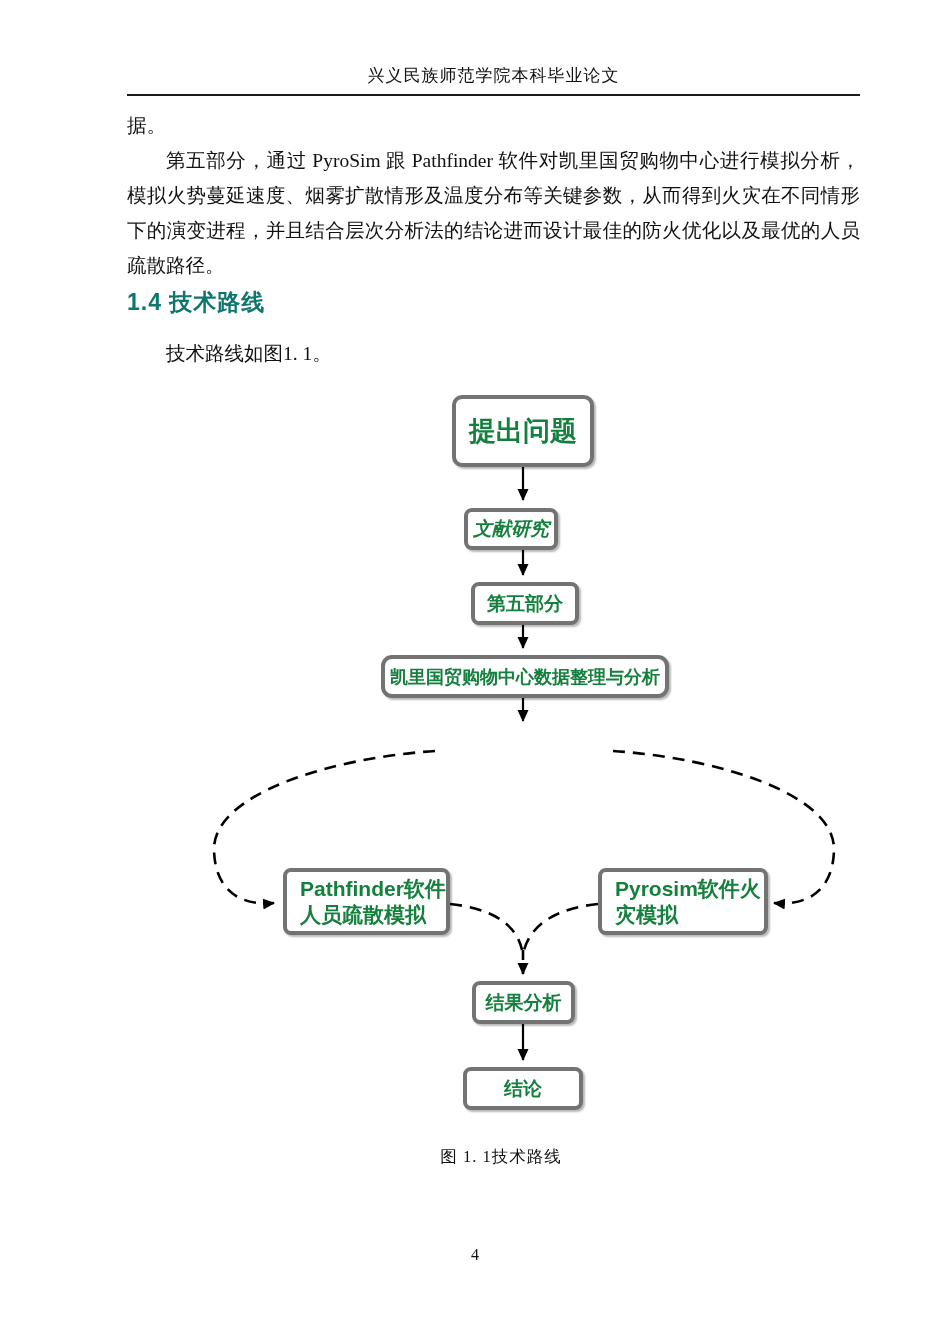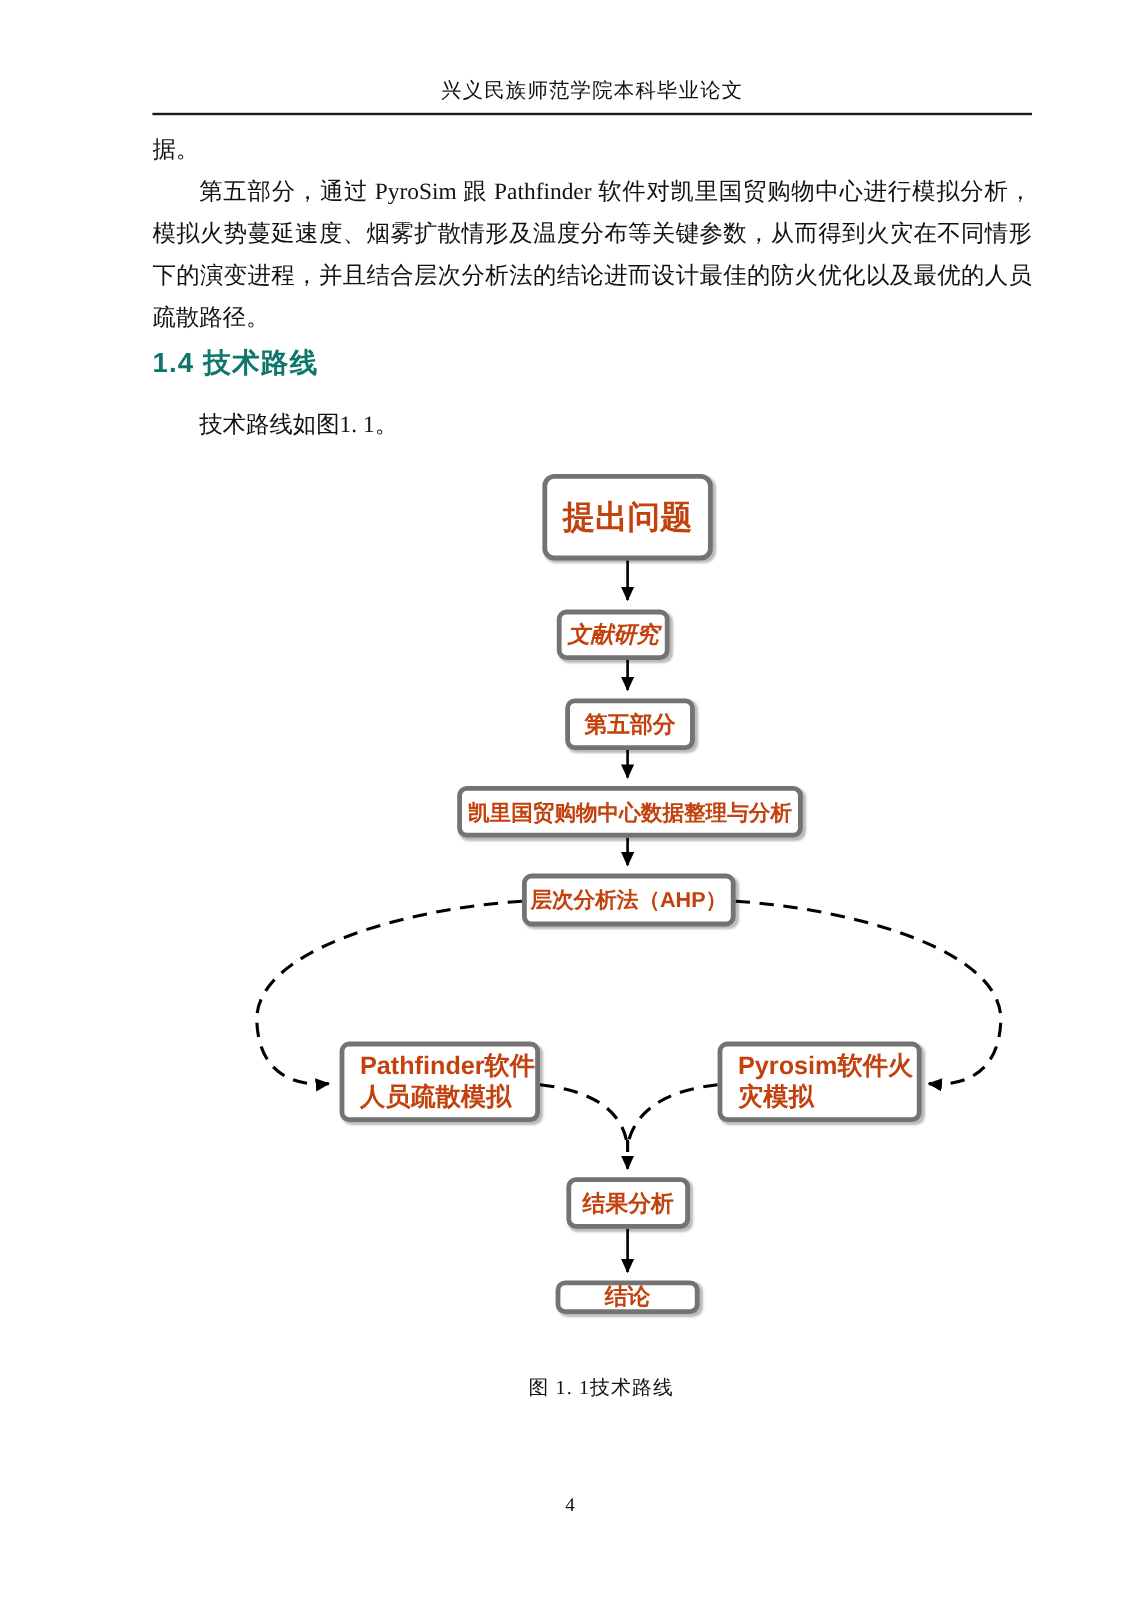--- a/index.html
+++ b/index.html
@@ -32,36 +32,36 @@
   .section-intro{
     position:absolute;top:340px;left:127px;width:733px;
     font-size:19.5px;text-indent:2em;
   }
   .flow-svg{position:absolute;left:0;top:0;width:950px;height:1344px;z-index:1;}
   .flow-node{
     position:absolute;z-index:2;box-sizing:border-box;
     display:flex;align-items:center;justify-content:center;
     background:#fff;border:4px solid #737373;border-radius:8px;
     font-family:"Liberation Sans","DejaVu Sans",sans-serif;
-    font-weight:700;color:#c2410c;text-align:center;
+    font-weight:700;color:#15803d;text-align:center;
     box-shadow:2px 2px 2px rgba(0,0,0,0.28);
   }
   #node-propose{left:452px;top:395px;width:142px;height:72px;font-size:27px;border-width:4px;border-radius:10px;}
   #node-literature{left:464px;top:508px;width:94px;height:42px;font-size:19px;font-style:italic;}
   #node-survey{left:471px;top:582px;width:108px;height:43px;font-size:19px;}
-  #node-data{left:381px;top:655px;width:288px;height:43px;font-size:18px;}
+  #node-data{left:381px;top:655px;width:288px;height:43px;font-size:18px;border-radius:11px;}
   #node-ahp{left:435px;top:728px;width:178px;height:44px;font-size:18px;}
   #node-pathfinder,#node-pyrosim{
     flex-direction:column;align-items:flex-start;justify-content:center;
     padding-left:13px;line-height:26px;text-align:left;font-size:21px;
   }
   #node-pathfinder{left:283px;top:868px;width:167px;height:67px;}
   #node-pyrosim{left:598px;top:868px;width:170px;height:67px;}
   #node-result{left:472px;top:981px;width:103px;height:43px;font-size:19px;}
-  #node-conclusion{left:463px;top:1067px;width:120px;height:28px;font-size:19px;}
+  #node-conclusion{left:463px;top:1067px;width:120px;height:43px;font-size:19px;}
   .figure-caption{
     position:absolute;top:1146px;left:501px;transform:translateX(-50%);
     font-size:16.5px;white-space:nowrap;letter-spacing:1px;
   }
   .page-number{
     position:absolute;top:1246px;left:0;width:950px;
     text-align:center;font-size:16px;
   }
 </style>
 </head>
@@ -97,21 +97,20 @@
       <path stroke-width="2.6" stroke-dasharray="12 8" d="M450,904 C488,908 516,922 522,950"></path>
       <path stroke-width="2.6" stroke-dasharray="12 8" d="M598,904 C560,908 532,922 524,950"></path>
       <path stroke-width="2.6" stroke-dasharray="10 7" marker-end="url(#ah)" d="M523,950 L523,974"></path>
     </g>
   </svg>
 
   <div class="flow-node" id="node-propose">提出问题</div>
   <div class="flow-node" id="node-literature">文献研究</div>
   <div class="flow-node" id="node-survey">第五部分</div>
   <div class="flow-node" id="node-data">凯里国贸购物中心数据整理与分析</div>
-  <div class="flow-node" id="node-ahp">层次分析法（AHP）</div>
 
   <div class="flow-node" id="node-pathfinder">
     <span>Pathfinder软件</span>
     <span>人员疏散模拟</span>
   </div>
 
   <div class="flow-node" id="node-pyrosim">
     <span>Pyrosim软件火</span>
     <span>灾模拟</span>
   </div>

